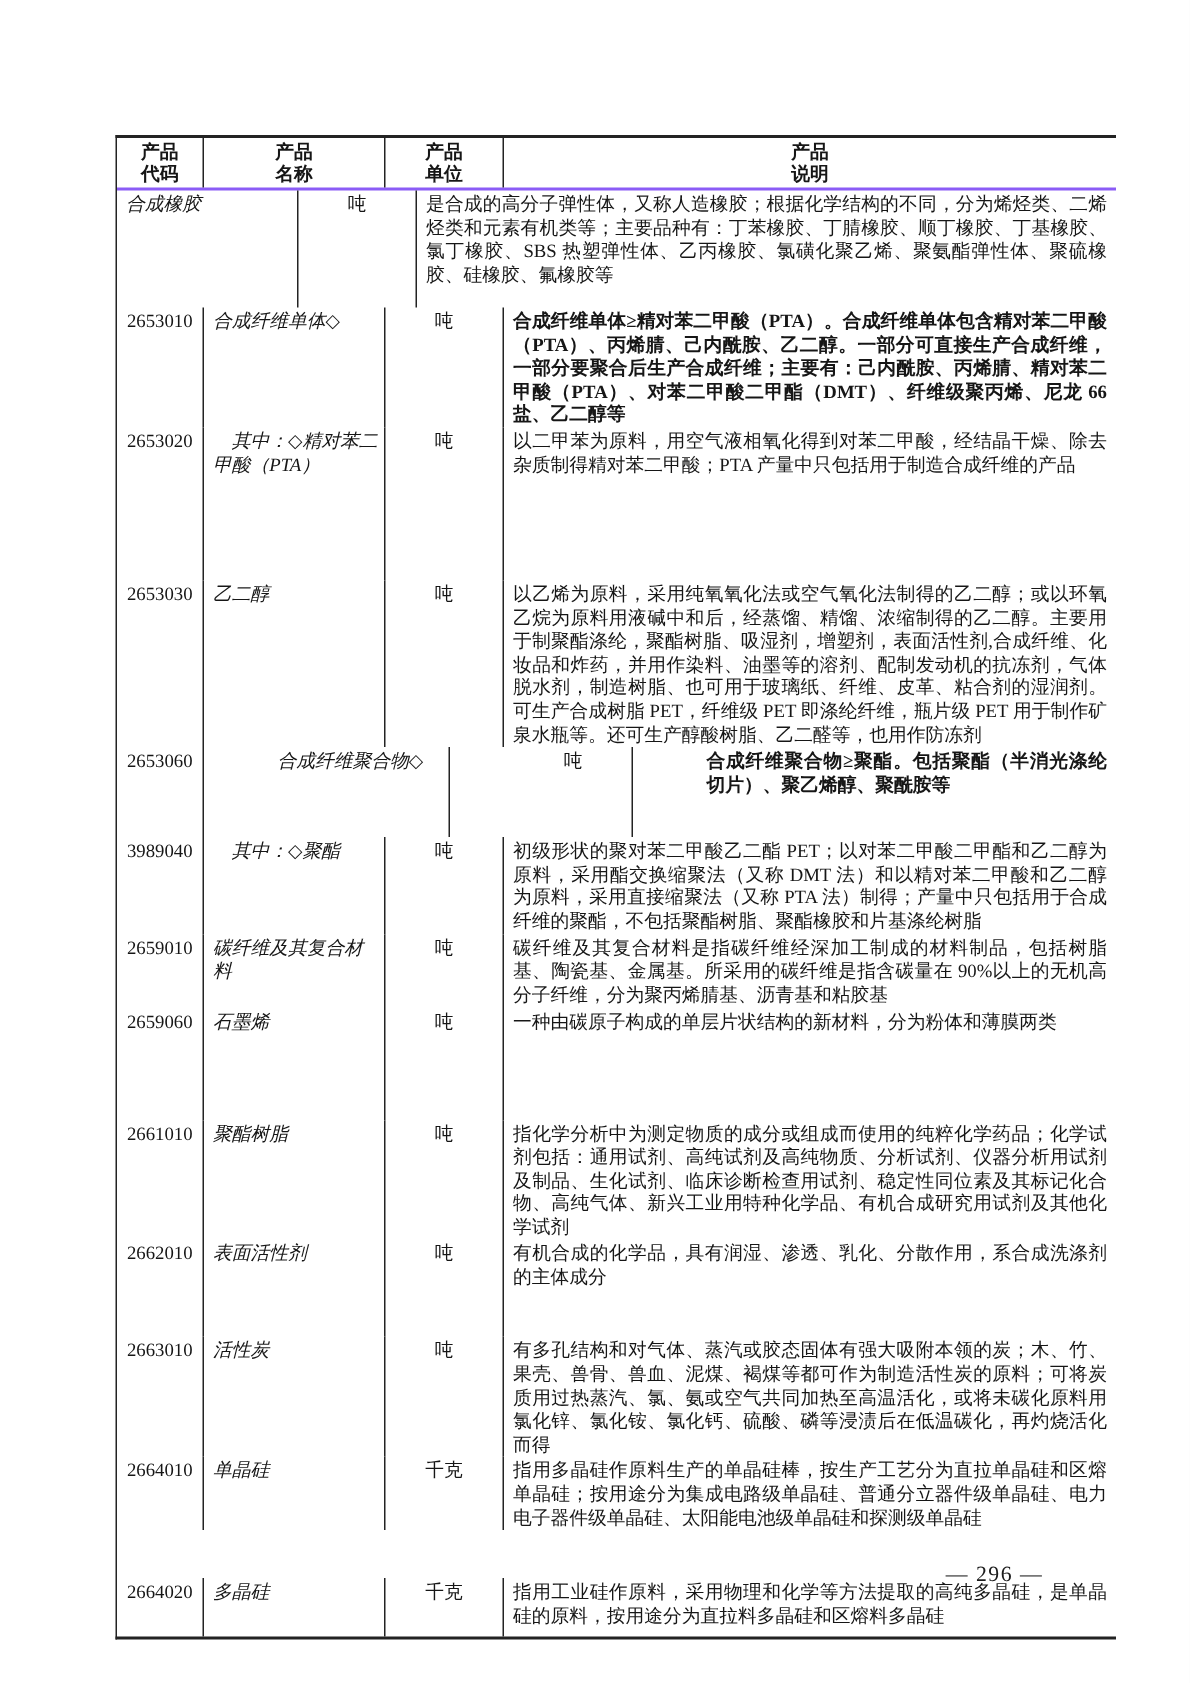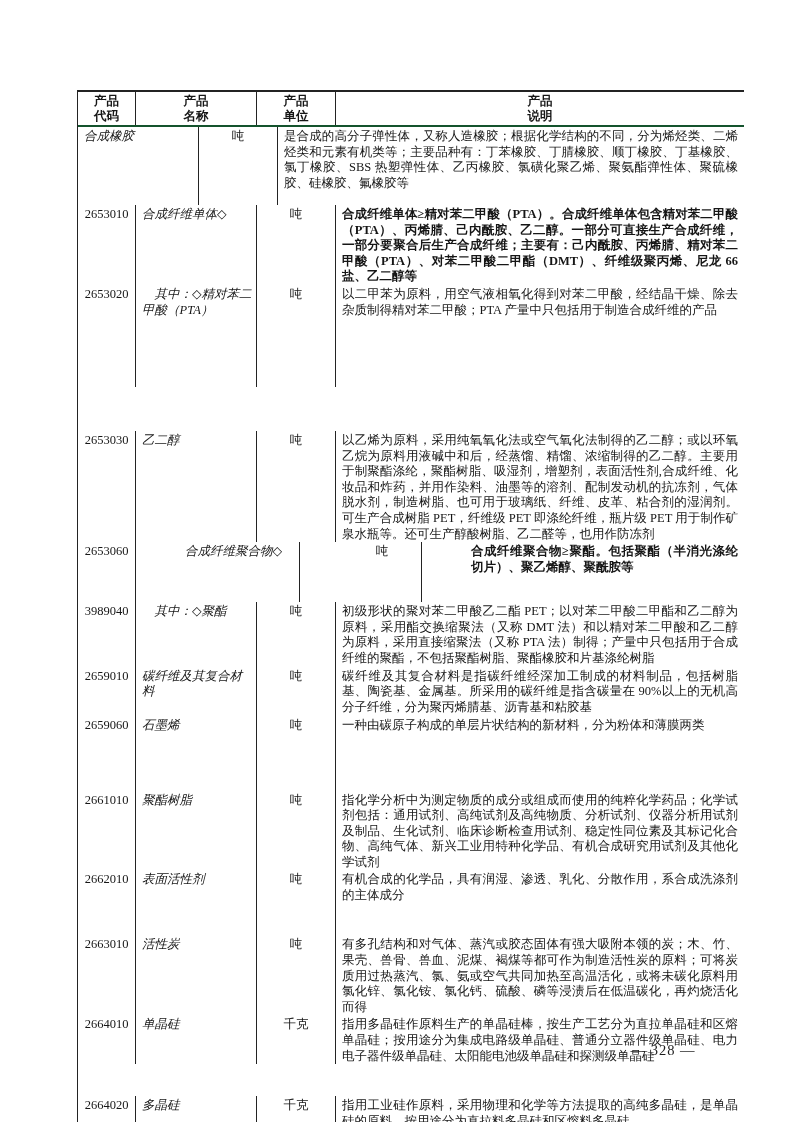--- a/index.html
+++ b/index.html
@@ -13,21 +13,21 @@
   }
   .doc-table{
     position:absolute;left:77px;top:90px;width:667px;
     border-top:2.5px solid #232323;
     border-bottom:2.5px solid #232323;
     border-left:1px solid #232323;
     box-sizing:border-box;
   }
   .thead{
     display:flex;
-    border-bottom:2px solid #14532d;
+    border-bottom:2px solid #8b5cf6;
     font-weight:bold;
   }
   .th{
     display:flex;flex-direction:column;align-items:center;justify-content:center;
     font-size:12.5px;line-height:15px;height:33px;box-sizing:border-box;
   }
   .tr{display:flex;align-items:stretch;}
   .td{
     font-size:12.5px;line-height:15.6px;
     padding-top:2px;box-sizing:border-box;
@@ -83,21 +83,21 @@
           <div class="td name c2 vline">合成纤维单体◇</div>
           <div class="td unit c3 vline">吨</div>
           <div class="td desc c4 bold">合成纤维单体≥精对苯二甲酸（PTA）。合成纤维单体包含精对苯二甲酸（PTA）、丙烯腈、己内酰胺、乙二醇。一部分可直接生产合成纤维，一部分要聚合后生产合成纤维；主要有：己内酰胺、丙烯腈、精对苯二甲酸（PTA）、对苯二甲酸二甲酯（DMT）、纤维级聚丙烯、尼龙 66 盐、乙二醇等</div>
         </div>
         <div class="tr" style="min-height: 102px;">
           <div class="td code c1 vline">2653020</div>
           <div class="td name c2 vline indent">其中：◇精对苯二甲酸（PTA）</div>
           <div class="td unit c3 vline">吨</div>
           <div class="td desc c4">以二甲苯为原料，用空气液相氧化得到对苯二甲酸，经结晶干燥、除去杂质制得精对苯二甲酸；PTA 产量中只包括用于制造合成纤维的产品</div>
         </div>
-        <div class="tr" style="min-height: 107px; margin-top: 44px;">
+        <div class="tr" style="min-height: 107px;">
           <div class="td code c1 vline">2653030</div>
           <div class="td name c2 vline">乙二醇</div>
           <div class="td unit c3 vline">吨</div>
           <div class="td desc c4">以乙烯为原料，采用纯氧氧化法或空气氧化法制得的乙二醇；或以环氧乙烷为原料用液碱中和后，经蒸馏、精馏、浓缩制得的乙二醇。主要用于制聚酯涤纶，聚酯树脂、吸湿剂，增塑剂，表面活性剂,合成纤维、化妆品和炸药，并用作染料、油墨等的溶剂、配制发动机的抗冻剂，气体脱水剂，制造树脂、也可用于玻璃纸、纤维、皮革、粘合剂的湿润剂。可生产合成树脂 PET，纤维级 PET 即涤纶纤维，瓶片级 PET 用于制作矿泉水瓶等。还可生产醇酸树脂、乙二醛等，也用作防冻剂</div>
         </div>
         <div class="tr" style="min-height: 60px; gap: 43px;">
           <div class="td code c1 vline">2653060</div>
           <div class="td name c2 vline">合成纤维聚合物◇</div>
           <div class="td unit c3 vline">吨</div>
           <div class="td desc c4 bold">合成纤维聚合物≥聚酯。包括聚酯（半消光涤纶切片）、聚乙烯醇、聚酰胺等</div>
@@ -145,14 +145,14 @@
           <div class="td desc c4">指用多晶硅作原料生产的单晶硅棒，按生产工艺分为直拉单晶硅和区熔单晶硅；按用途分为集成电路级单晶硅、普通分立器件级单晶硅、电力电子器件级单晶硅、太阳能电池级单晶硅和探测级单晶硅</div>
         </div>
         <div class="tr" style="min-height: 39px; margin-top: 32px;">
           <div class="td code c1 vline">2664020</div>
           <div class="td name c2 vline">多晶硅</div>
           <div class="td unit c3 vline">千克</div>
           <div class="td desc c4">指用工业硅作原料，采用物理和化学等方法提取的高纯多晶硅，是单晶硅的原料，按用途分为直拉料多晶硅和区熔料多晶硅</div>
         </div>
       </div>
   </div>
-  <div class="page-footer">— 328 —</div>
+  <div class="page-footer">— 296 —</div>
 </div>
 
 </body></html>

